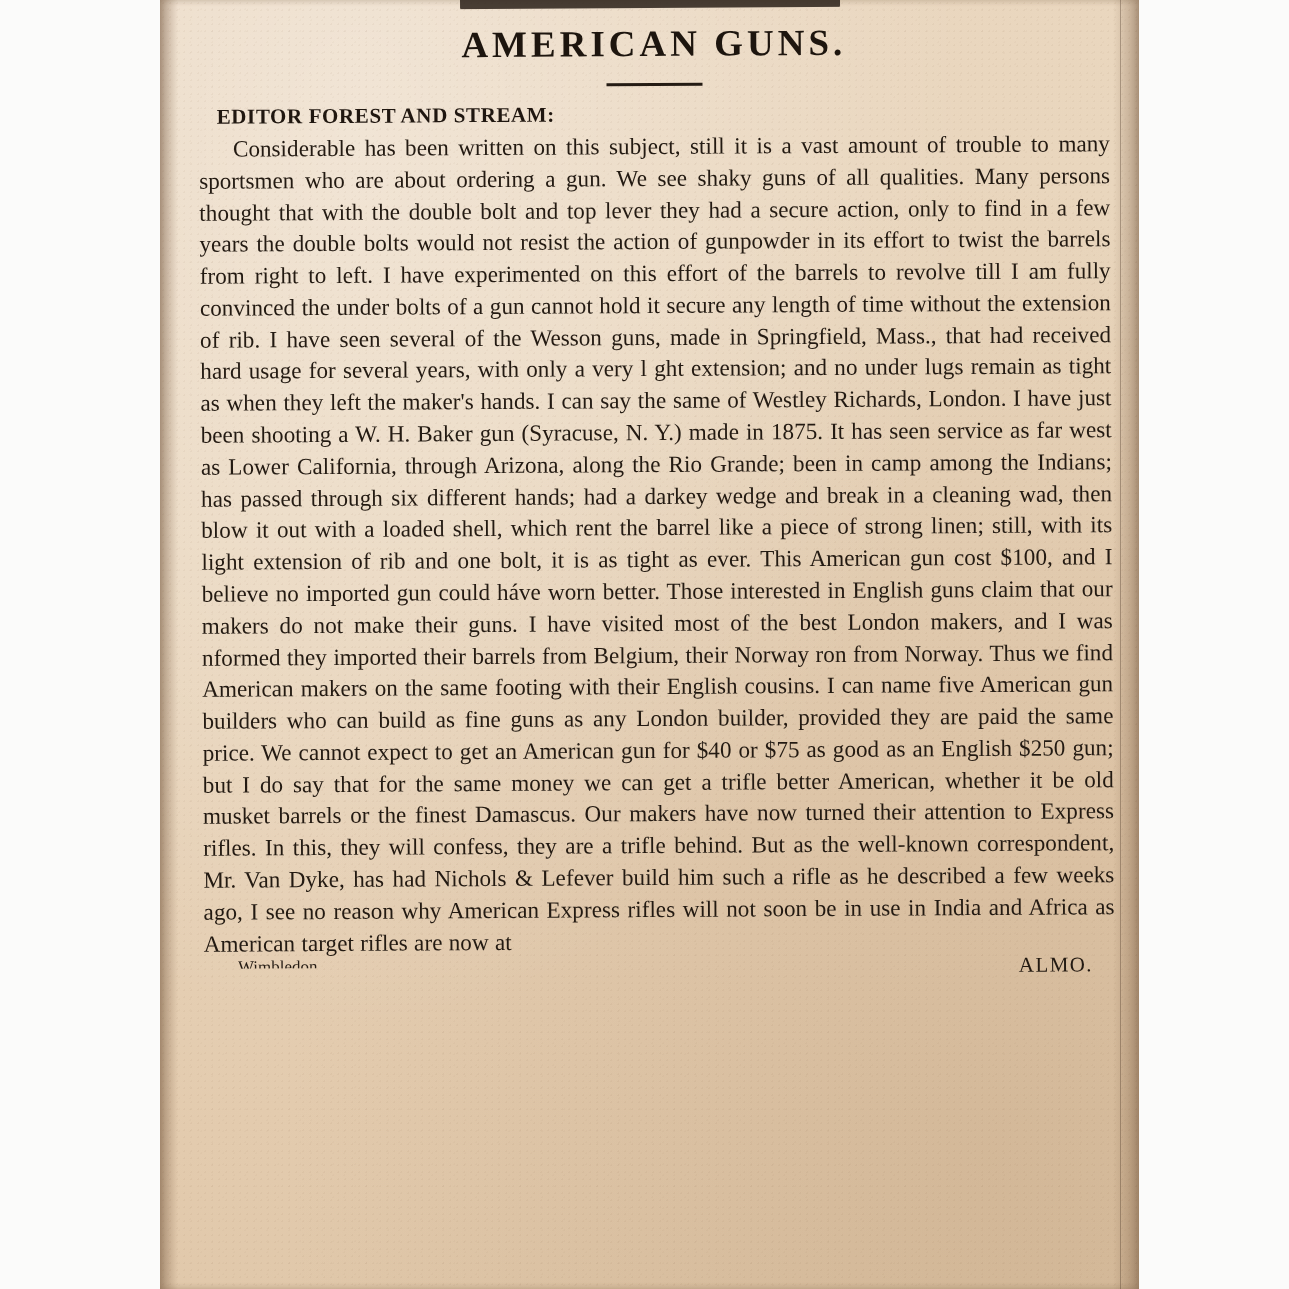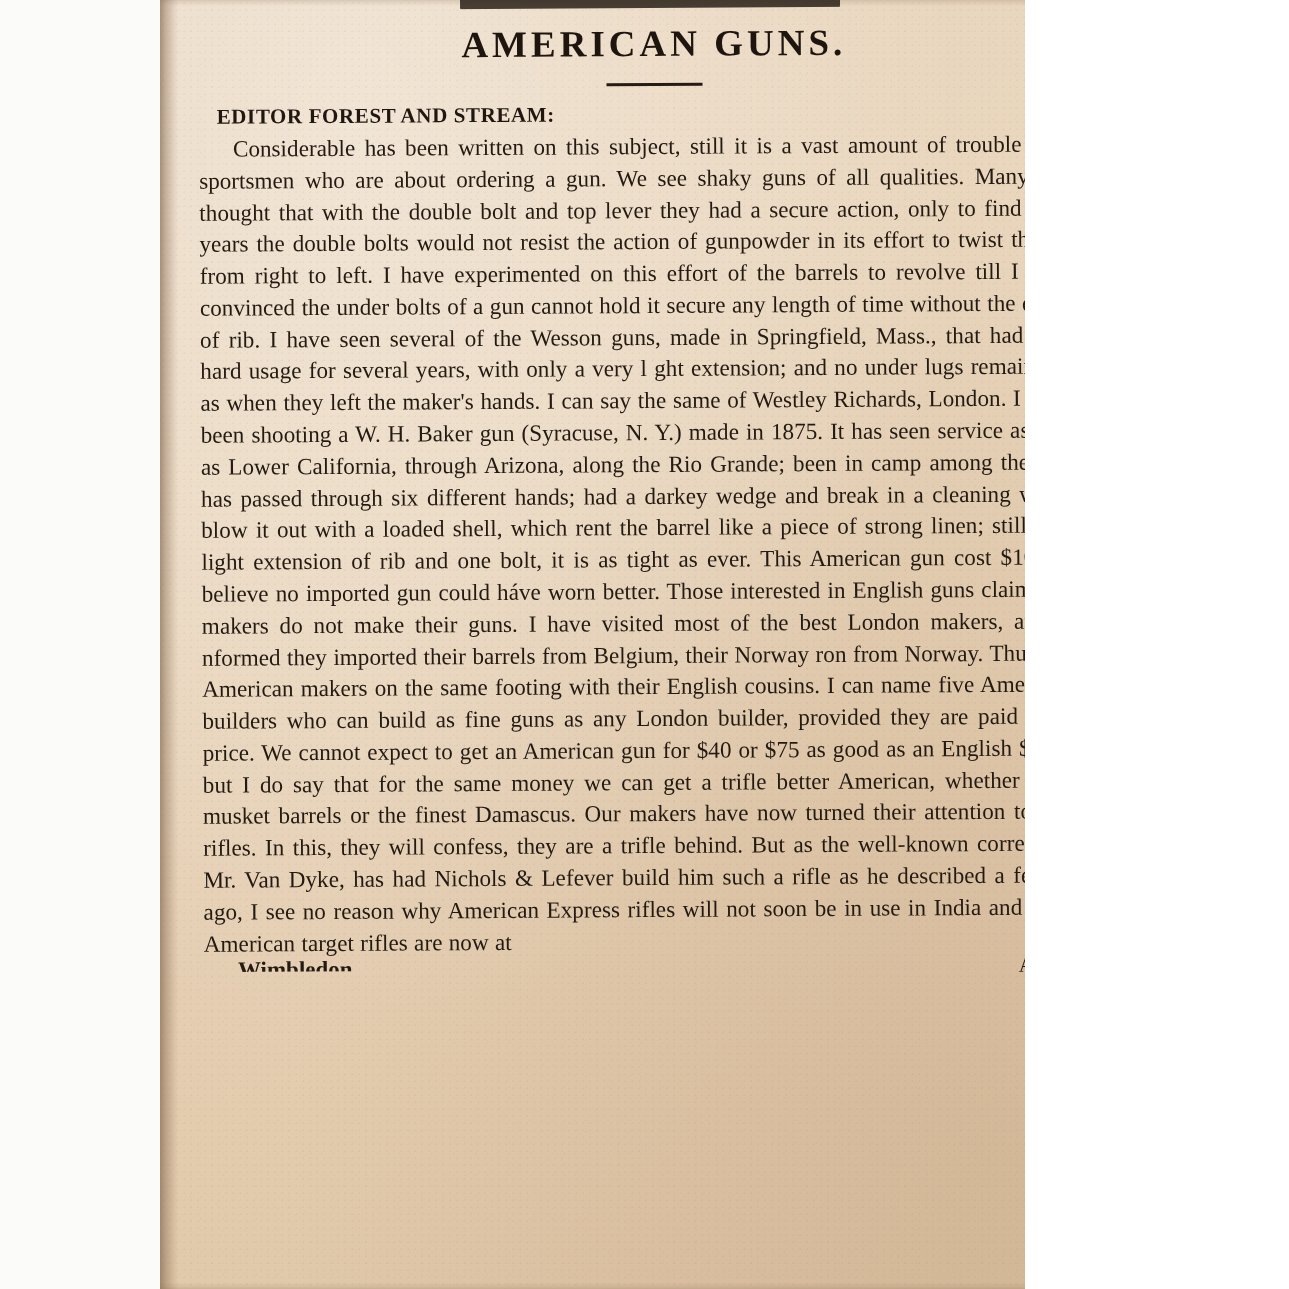--- a/index.html
+++ b/index.html
@@ -2,21 +2,21 @@
 <html><head>
 <meta charset="utf-8">
 <style>
   html, body {
     margin: 0;
     padding: 0;
     background: #ffffff;
   }
   #page {
     position: relative;
-    width: 1025px;
+    width: 1289px;
     height: 1289px;
     overflow: hidden;
     background: #f2f0ec;
   }
   
   .scan-left-margin {
     position: absolute;
     left: 0; top: 0;
     width: 160px; height: 1289px;
     background: #fbfbfa;
@@ -136,24 +136,23 @@
     text-transform: uppercase;
   }
   .sig-row {
     position: relative;
     margin-top: -2px;
   }
   .last-word {
     position: absolute;
     left: 34px;
     top: 0;
-    font-size: 23px;
+    font-size: 17px;
     color: #231a12;
     clip-path: inset(0 0 46% 0);
-    font-weight: bold;
   }
   
   .skew {
     transform: rotate(-0.35deg);
     transform-origin: 50% 0%;
   }
 </style>
 </head>
 <body>
 

